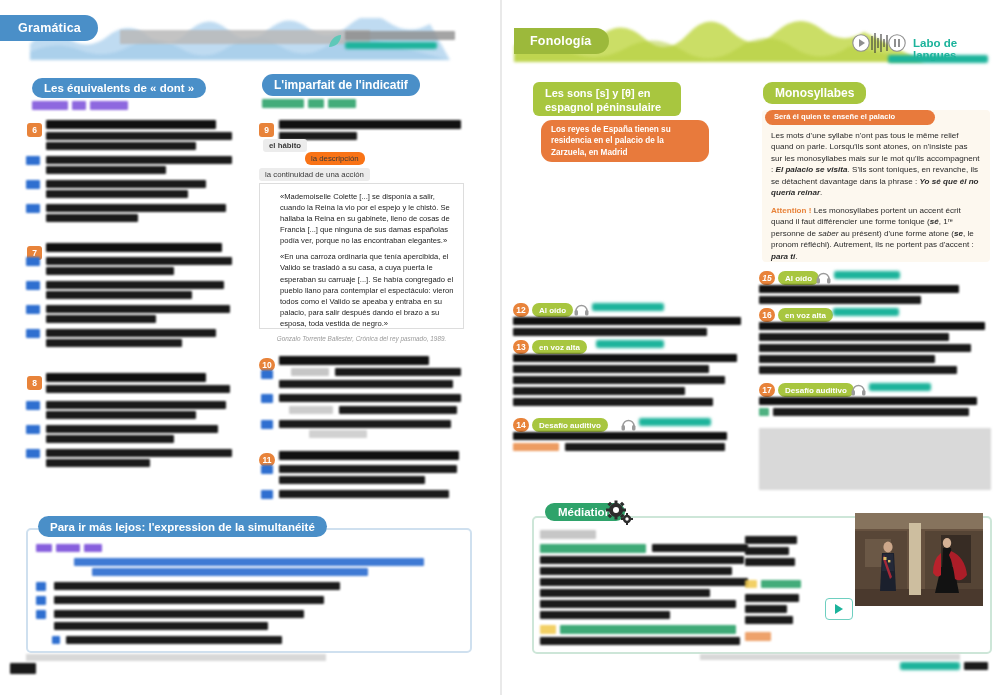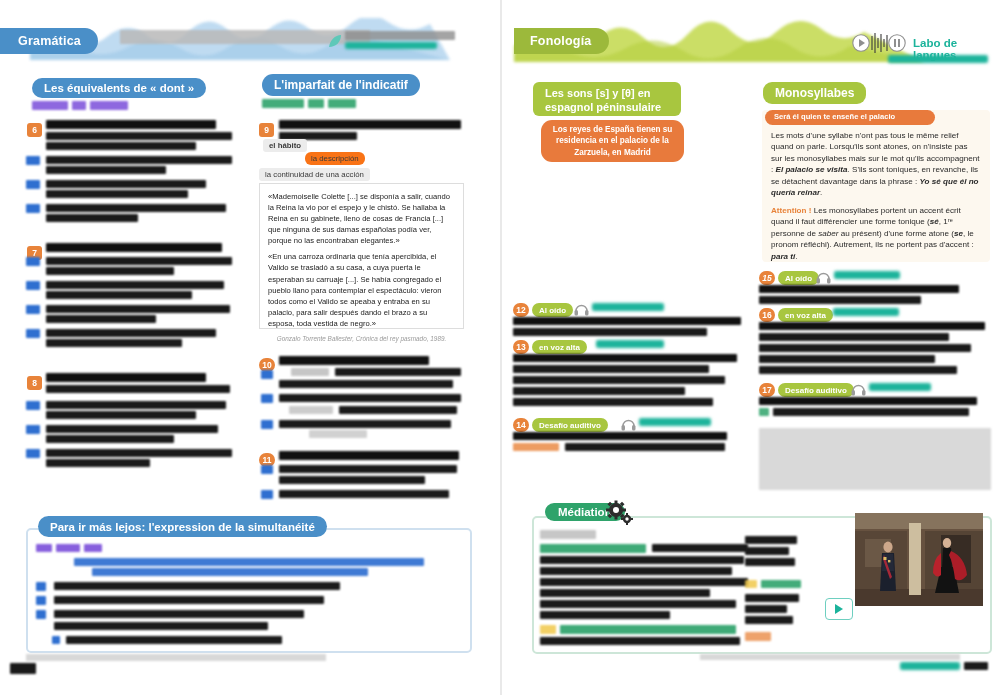--- a/index.html
+++ b/index.html
@@ -23,21 +23,21 @@
   .rd.purple { background:#7a4ed9; }
   .rd.orange { background:#e8833a; }
   .rd.yellowline { background:#f0c84a; }
   .blurgrp { position:absolute; filter:blur(1.1px); }
 
   
   .tab {
     position:absolute; color:#fff; font-weight:bold; font-size:12.5px;
     display:flex; align-items:center; padding:0 16px; letter-spacing:.2px;
   }
-  .tab-gram { left:0; top:28px; width:98px; height:26px; background:#4a8fc8;
+  .tab-gram { left:0; top:15px; width:98px; height:26px; background:#4a8fc8;
     border-radius:0 16px 16px 0;padding-left:18px; }
   .tab-fono { left:514px; top:28px; width:95px; height:26px; background:#9cb93b;
     border-radius:0 16px 16px 0; }
 
   .headerdeco { position:absolute; filter:blur(1.6px); }
 
   
   .pill {
     position:absolute; color:#fff; font-weight:bold; font-size:11.5px;
     display:flex; align-items:center; padding:0 12px; border-radius:13px;
@@ -78,21 +78,21 @@
     position:absolute; background:#e87a3c; color:#fff; font-weight:bold;
     font-size:8.2px; line-height:1.4; border-radius:11px; padding:4px 10px;
     text-align:left;
   }
   .ribbon.small { font-size:7.6px; border-radius:9px; padding:2px 9px; }
 
   .quotebox {
     position:absolute; background:#fff; border:1px solid #ddd;
     padding:7px 8px; font-size:7.6px; line-height:1.46; color:#222;
   }
-  .quotebox p { margin-bottom:5px; }
+  .quotebox p { margin-bottom:5px;margin-left:12px; }
   .src { color:#9a9a9a; font-size:6.4px; font-style:italic; text-align:center; }
 
   .chip {
     position:absolute; font-size:7.8px; padding:2px 6px; border-radius:3px;
     color:#3a3a3a; white-space:nowrap;
   }
   .chip.gray { background:#ececec; }
   .chip.yellow { background:#f97316;border-radius:6px; }
 
   
@@ -347,21 +347,21 @@
   </div>
   <div class="blurgrp" style="left:888px;top:55px;width:100px;height:10px;">
     <div class="linktag" style="left:0;top:0;width:100px;height:8px;"></div>
   </div>
 
   <div class="pill pill-green" style="left:533px;top:82px;width:148px;height:34px;line-height:1.25;
               border-radius:6px;align-items:flex-start;padding-top:5px;font-size:11px;">
     <span>Les sons [s] y [θ] en espagnol péninsulaire</span>
   </div>
 
-  <div class="ribbon" style="left:541px;top:120px;width:143px;text-align:center;">
+  <div class="ribbon" style="left:541px;top:120px;width:168px;">
     <span>Los reyes de España tienen su residencia en el palacio de la Zarzuela, en Madrid</span>
   </div>
 
   <div class="textbox" style="left:533px;top:124px;width:212px;height:160px;padding-top:34px;z-index:-1;">
     <p>
       <span>En espagnol, la lettre S se prononce toujours /s/, un son sourd comme en français dans « la princesse » : </span><i>la princesa</i><span>. Mais dans ce même mot, la lettre </span><b>C</b><span> se prononce /θ/, comme en anglais dans </span><i>the throne</i><span>. Cette prononciation n'existe que dans une partie de l'Espagne péninsulaire, et concerne les groupes </span><b>CE, CI</b><span> et la lettre </span><b>Z</b><span> : </span><i>el palacio, la realeza</i><span>.</span>
     </p>
     <p>
       <span>Dans certains parlers du centre de l'Espagne, on prononce même </span><i>Madrid</i><span> ou </span><i>majestad</i><span> comme si ces mots se terminaient par un </span><b>Z</b><span> : /madriθ/, /maxestaθ/, une réalisation non recommandée par la RAE.</span>
     </p>

